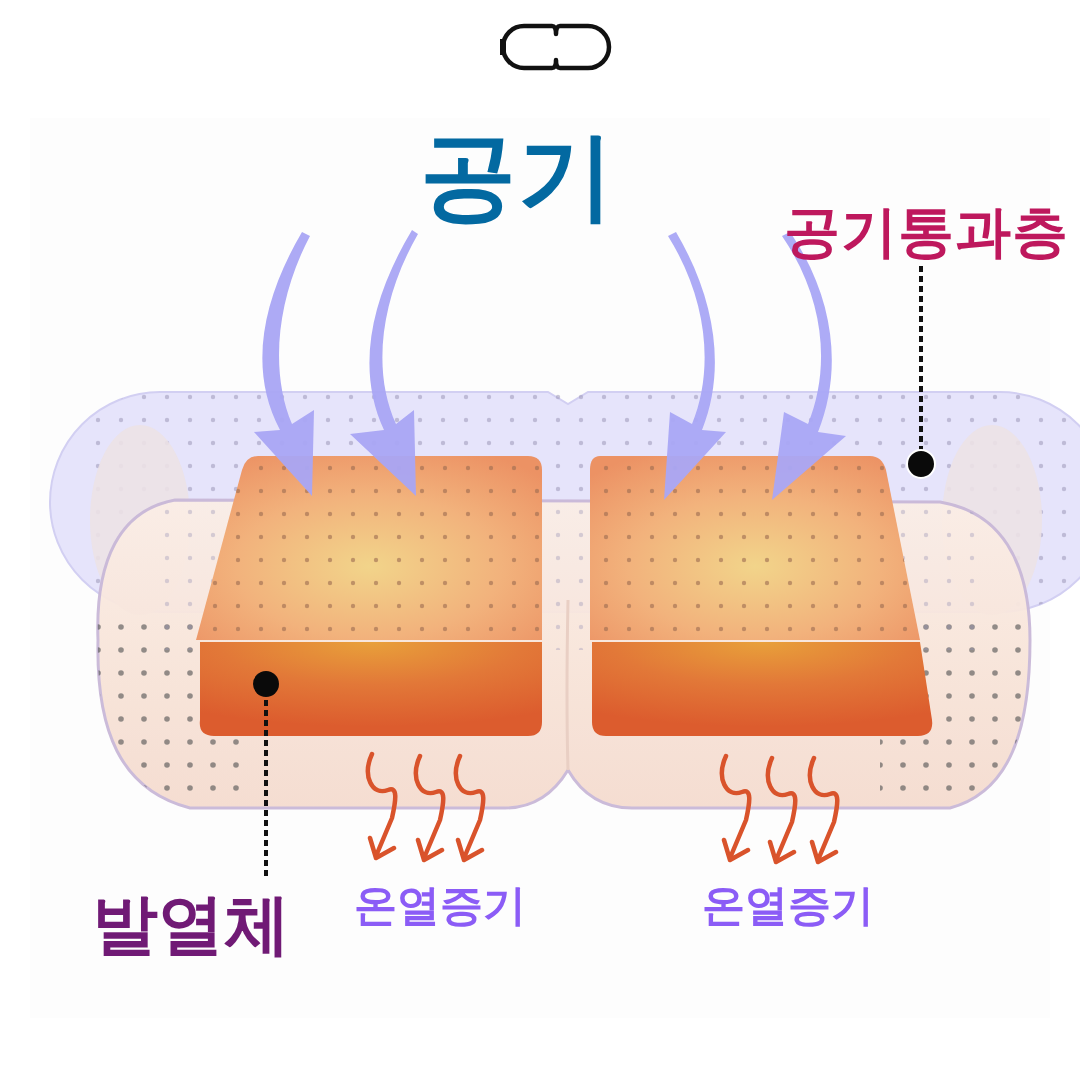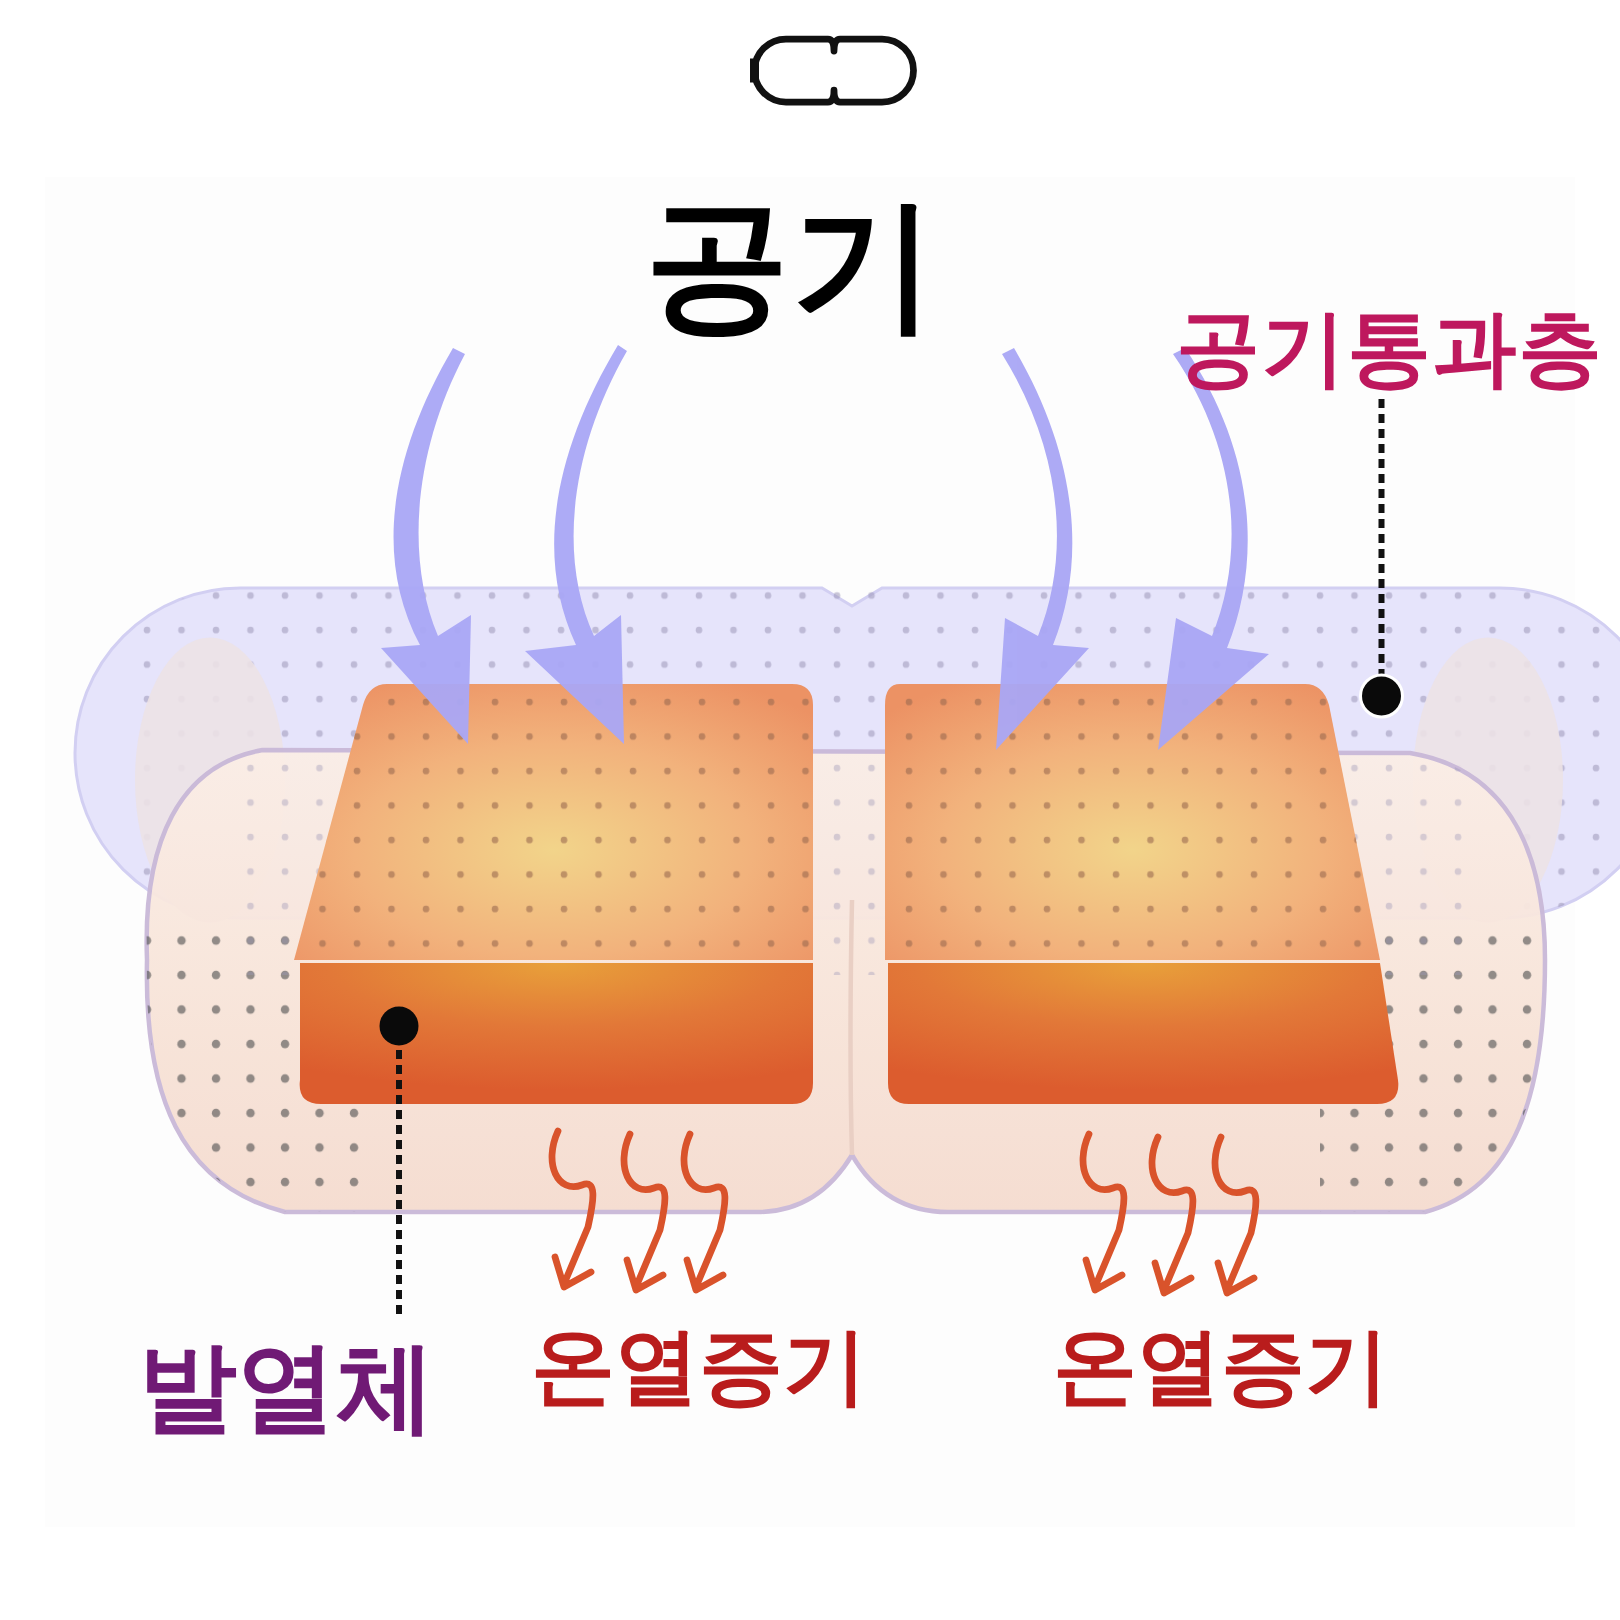--- a/index.html
+++ b/index.html
@@ -1,24 +1,24 @@
 <!DOCTYPE html>
 <html><head>
   <meta charset="utf-8">
   <style>
     html, body { margin: 0; padding: 0; background: #ffffff; }
     body { width: 1080px; height: 1080px; position: relative; overflow: hidden; font-family: "DejaVu Sans", sans-serif; }
     .canvas { position: absolute; left: 0; top: 0; width: 1080px; height: 1080px; }
     .panel { position: absolute; left: 30px; top: 118px; width: 1020px; height: 900px; background: #fdfdfd; }
     svg.art { position: absolute; left: 0; top: 0; }
     .label { position: absolute; white-space: nowrap; font-weight: bold; line-height: 1; }
-    .title { left: 430px; top: 128px; font-size: 96px; color: #000000; letter-spacing: 2px; font-family: "DejaVu Serif", serif; }
+    .title { left: 420px; top: 128px; font-size: 96px; color: #0369a1; letter-spacing: 2px; font-family: "DejaVu Serif", serif; }
     .layer-label { left: 784px; top: 208px; font-size: 56px; color: #be185d; font-family: Liberation Mono, monospace; letter-spacing: 1px; }
     .heater-label { left: 92px; top: 892px; font-size: 66px; color: #701a75; font-family: "DejaVu Sans", sans-serif; }
-    .steam-label { top: 884px; font-size: 56px; color: #b91c1c; font-family: "DejaVu Sans", sans-serif; }
+    .steam-label { top: 884px; font-size: 43px; color: #8b5cf6; font-family: "DejaVu Sans", sans-serif; }
     .steam-left { left: 354px; }
     .steam-right { left: 702px; }
     .mask-icon { position: absolute; left: 500px; top: 20px; width: 112px; height: 54px; }
   </style>
 </head>
 <body>
 
 <div class="canvas">
   <div class="panel"></div>
 

